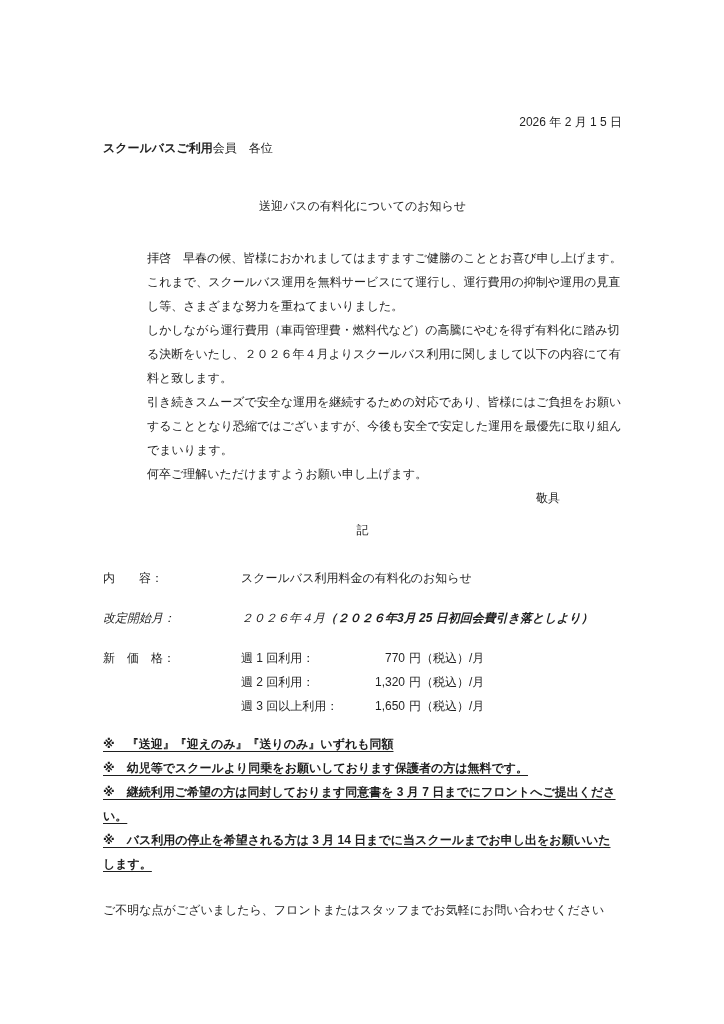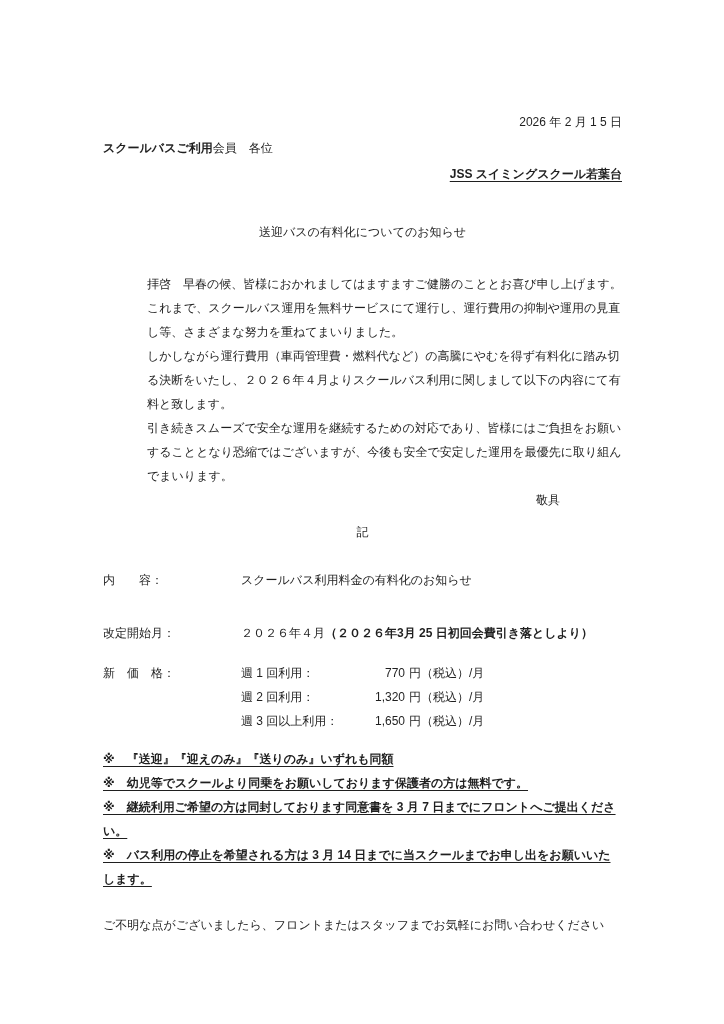--- a/index.html
+++ b/index.html
@@ -27,21 +27,21 @@
     font-weight: bold;
     text-decoration: underline;
     text-underline-offset: 3px;
   }
   .doc-title { text-align: center; margin-top: 34px; }
   .body-block { margin-top: 28px; margin-left: 44px; }
   .closing-line { text-align: right; padding-right: 62px; }
   .record-marker { text-align: center; margin-top: 8px; }
   .section-row { display: flex; align-items: flex-start; gap: 36px; }
   .section-content { margin-top: 24px; }
-  .section-revision { margin-top: 29px; }
+  .section-revision { margin-top: 16px; font-style: italic; }
   .section-price { margin-top: 16px; }
   .section-label { width: 102px; flex: 0 0 102px; white-space: pre; }
   .section-value { flex: 1; }
   .revision-bold { font-weight: bold; }
   .price-heading {
     font-weight: bold;
     text-decoration: underline;
     text-underline-offset: 3px;
   }
   .price-row { display: flex; }
@@ -61,31 +61,29 @@
 <body>
 
 <div class="page">
 
   <div class="date-line">2026 年 2 月 1 5 日</div>
 
   <div class="recipient-line">
     <span class="recipient-bold">スクールバスご利用</span><span>会員　各位</span>
   </div>
 
-  <div class="sender-line">
-    <span class="sender-name">JSS スイミングスクール若葉台</span>
-  </div>
 
   <div class="doc-title">送迎バスの有料化についてのお知らせ</div>
 
   <div class="body-block">
     <p>拝啓　早春の候、皆様におかれましてはますますご健勝のこととお喜び申し上げます。</p>
     <p>これまで、スクールバス運用を無料サービスにて運行し、運行費用の抑制や運用の見直し等、さまざまな努力を重ねてまいりました。</p>
     <p>しかしながら運行費用（車両管理費・燃料代など）の高騰にやむを得ず有料化に踏み切る決断をいたし、２０２６年４月よりスクールバス利用に関しまして以下の内容にて有料と致します。</p>
     <p>引き続きスムーズで安全な運用を継続するための対応であり、皆様にはご負担をお願いすることとなり恐縮ではございますが、今後も安全で安定した運用を最優先に取り組んでまいります。</p>
+    <p>何卒ご理解いただけますようお願い申し上げます。</p>
   </div>
 
   <div class="closing-line">敬具</div>
 
   <div class="record-marker">記</div>
 
   <div class="section-row section-content">
     <span class="section-label">内　　容：</span>
     <span class="section-value">スクールバス利用料金の有料化のお知らせ</span>
   </div>

